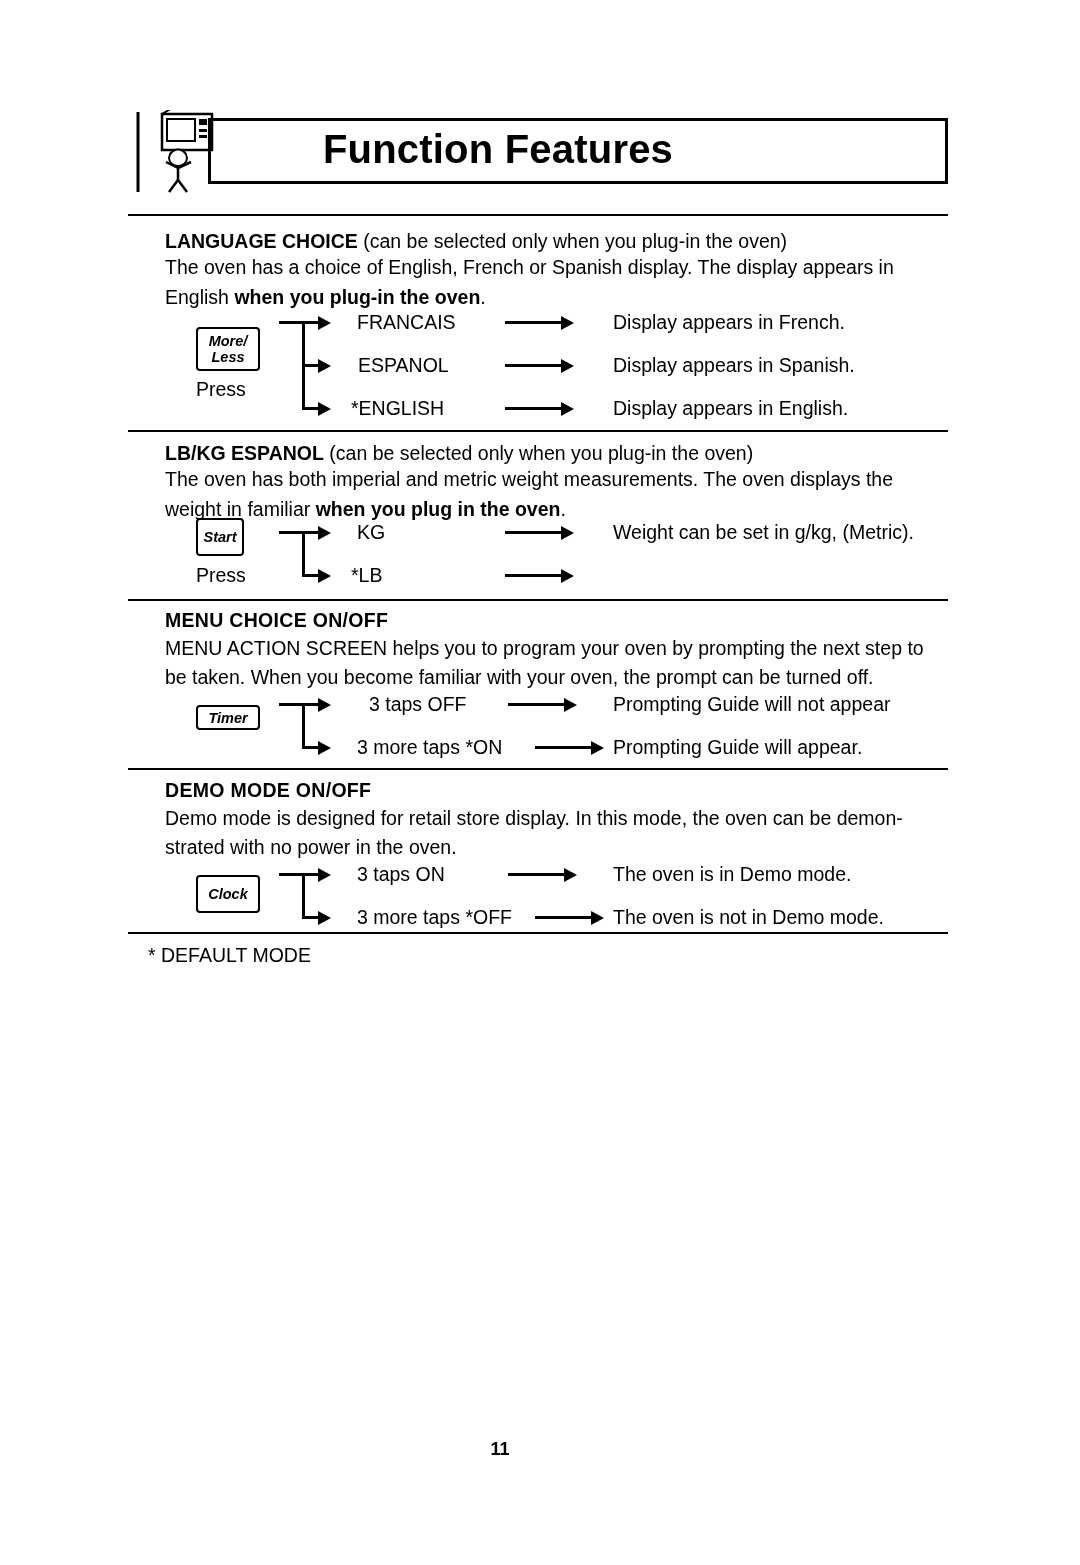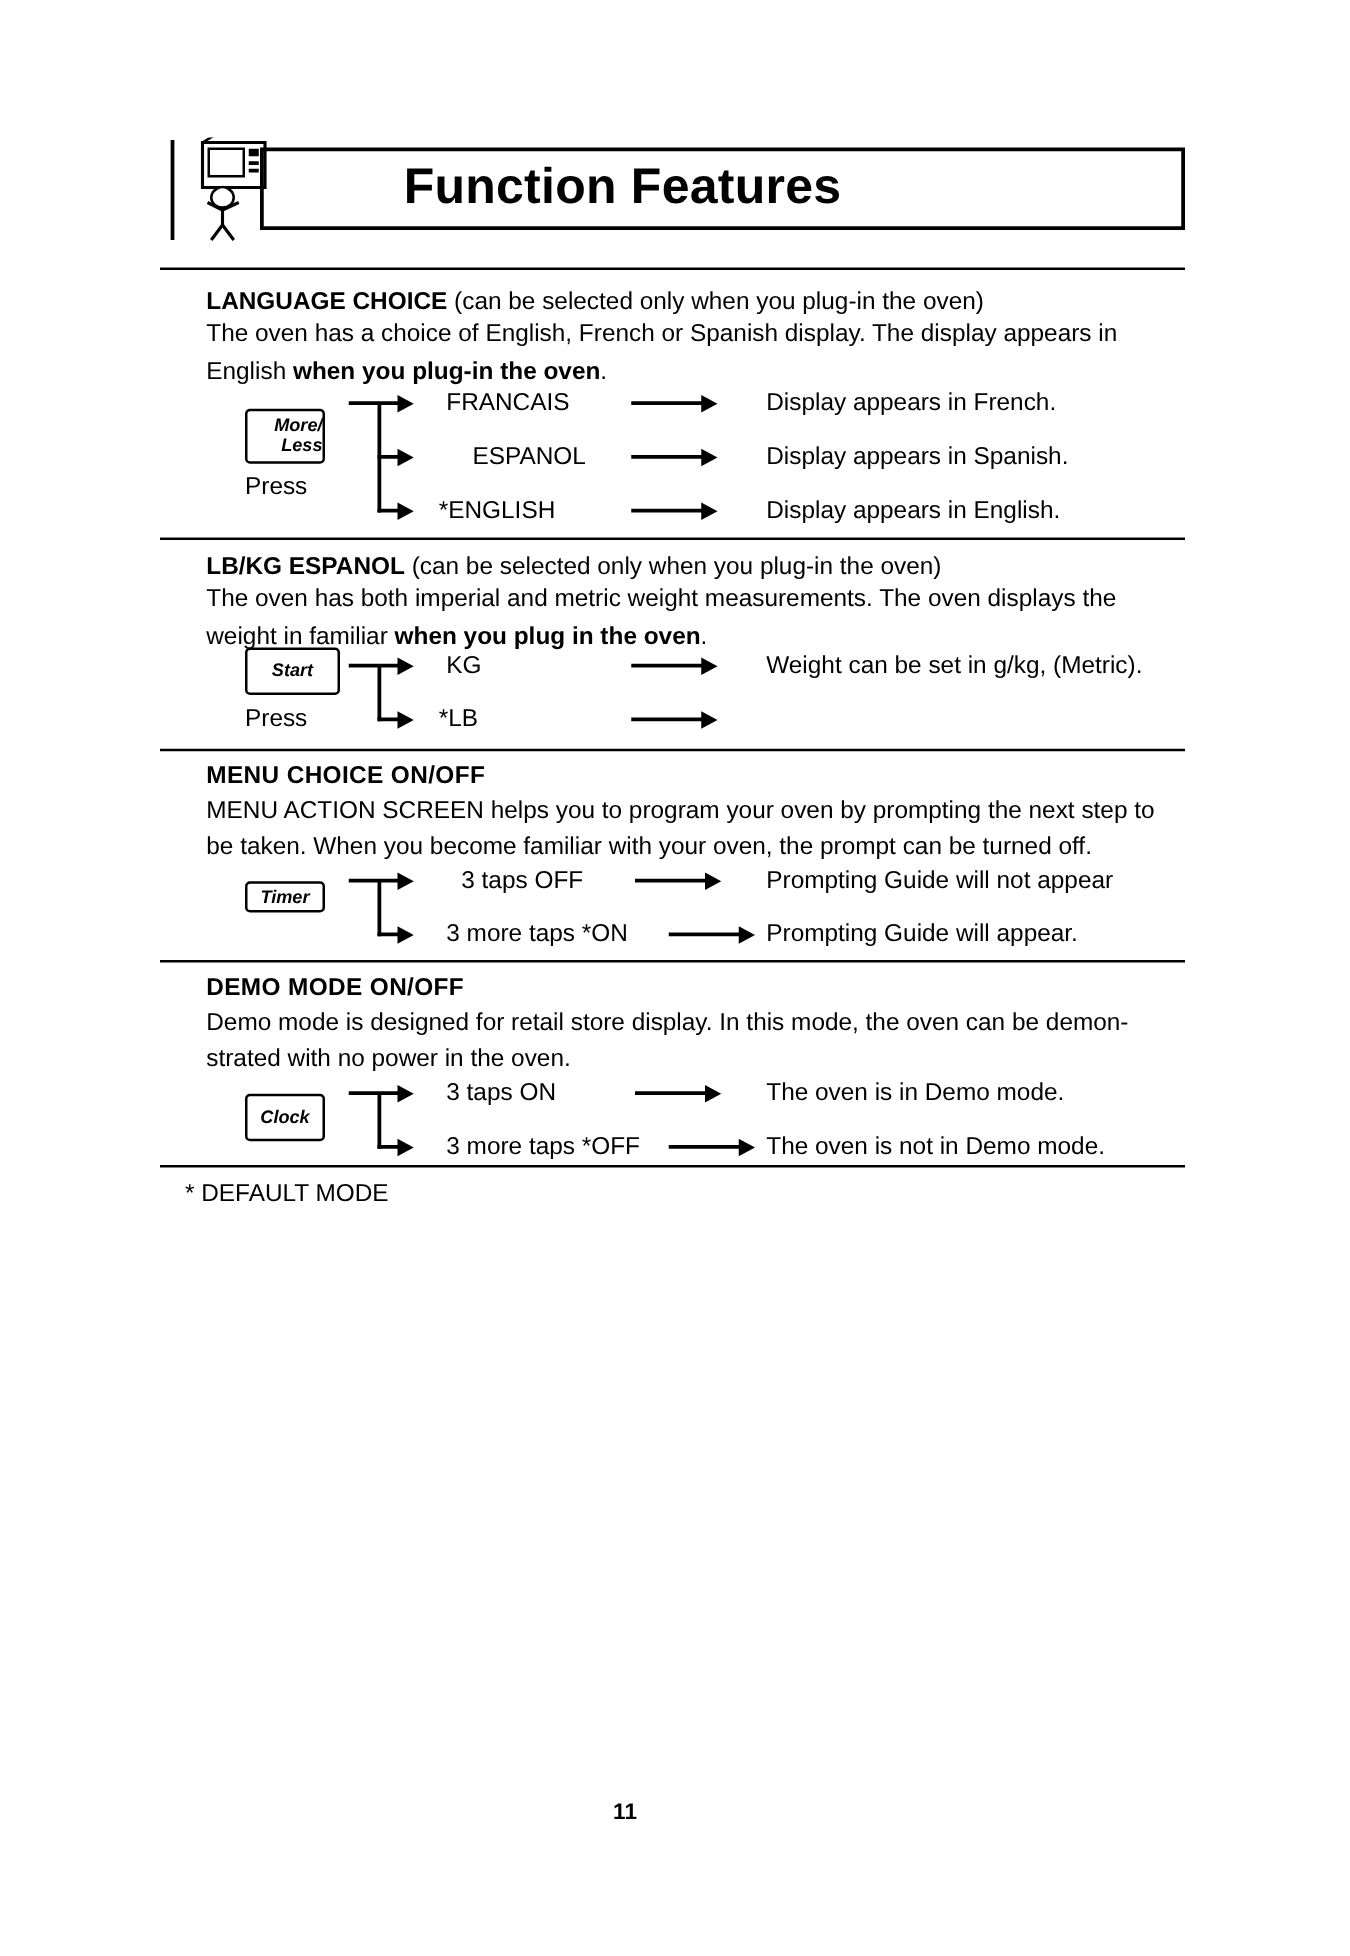--- a/index.html
+++ b/index.html
@@ -189,36 +189,36 @@
   <div class="hr" style="top:932px;"></div>
 
   <div class="para" style="left:165px; top:226px; width:790px;">
     <span class="b">LANGUAGE CHOICE</span><span> (can be selected only when you plug-in the oven)</span>
   </div>
   <div class="para" style="left:165px; top:252px; width:790px;">The oven has a choice of English, French or Spanish display. The display appears in</div>
   <div class="para" style="left:165px; top:282px; width:790px;">
     <span>English </span><span class="b">when you plug-in the oven</span><span>.</span>
   </div>
 
-  <div class="keybtn" style="left:196px; top:327px; width:64px; height:44px;align-items:flex-end;">
+  <div class="keybtn" style="left:196px; top:327px; width:64px; height:44px;">
     <span>More/</span>
     <span>Less</span>
   </div>
   <div class="press-label" style="left:196px; top:378px;">Press</div>
 
   <div class="arrow-vline" style="left:302px; top:322px; height:88px;"></div>
   <div class="arrow-line" style="left:279px; top:321px; width:40px;"></div>
   <div class="arrow-head" style="left:318px; top:316px;"></div>
   <div class="arrow-line" style="left:302px; top:364px; width:17px;"></div>
   <div class="arrow-head" style="left:318px; top:359px;"></div>
   <div class="arrow-line" style="left:302px; top:407px; width:17px;"></div>
   <div class="arrow-head" style="left:318px; top:402px;"></div>
 
   <div class="opt" style="left:357px; top:311px;">FRANCAIS</div>
-  <div class="opt" style="left:378px; top:354px;">ESPANOL</div>
+  <div class="opt" style="left:358px; top:354px;">ESPANOL</div>
   <div class="opt" style="left:351px; top:397px;">*ENGLISH</div>
 
   <div class="arrow-line" style="left:505px; top:321px; width:57px;"></div>
   <div class="arrow-head" style="left:561px; top:316px;"></div>
   <div class="arrow-line" style="left:505px; top:364px; width:57px;"></div>
   <div class="arrow-head" style="left:561px; top:359px;"></div>
   <div class="arrow-line" style="left:505px; top:407px; width:57px;"></div>
   <div class="arrow-head" style="left:561px; top:402px;"></div>
 
   <div class="res" style="left:613px; top:311px;">Display appears in French.</div>
@@ -226,21 +226,21 @@
   <div class="res" style="left:613px; top:397px;">Display appears in English.</div>
 
   <div class="para" style="left:165px; top:438px; width:790px;">
     <span class="b">LB/KG ESPANOL</span><span> (can be selected only when you plug-in the oven)</span>
   </div>
   <div class="para" style="left:165px; top:464px; width:790px;">The oven has both imperial and metric weight measurements. The oven displays the</div>
   <div class="para" style="left:165px; top:494px; width:790px;">
     <span>weight in familiar </span><span class="b">when you plug in the oven</span><span>.</span>
   </div>
 
-  <div class="keybtn" style="left:196px; top:518px; width:76px; height:38px;">
+  <div class="keybtn" style="left:196px; top:518px; width:48px; height:38px;">
     <span>Start</span>
   </div>
   <div class="press-label" style="left:196px; top:564px;">Press</div>
 
   <div class="arrow-vline" style="left:302px; top:532px; height:45px;"></div>
   <div class="arrow-line" style="left:279px; top:531px; width:40px;"></div>
   <div class="arrow-head" style="left:318px; top:526px;"></div>
   <div class="arrow-line" style="left:302px; top:574px; width:17px;"></div>
   <div class="arrow-head" style="left:318px; top:569px;"></div>
 

